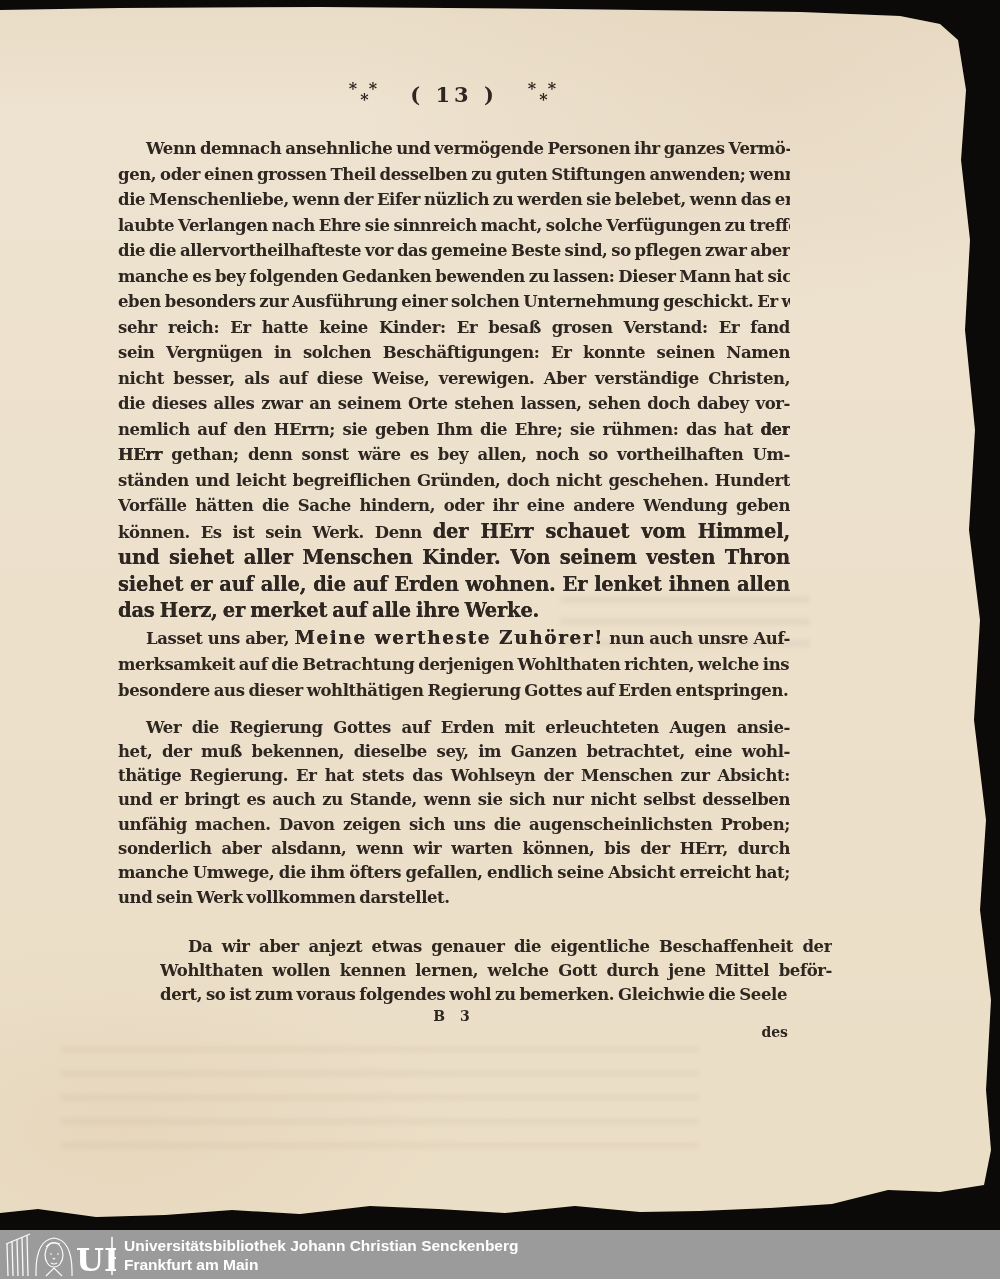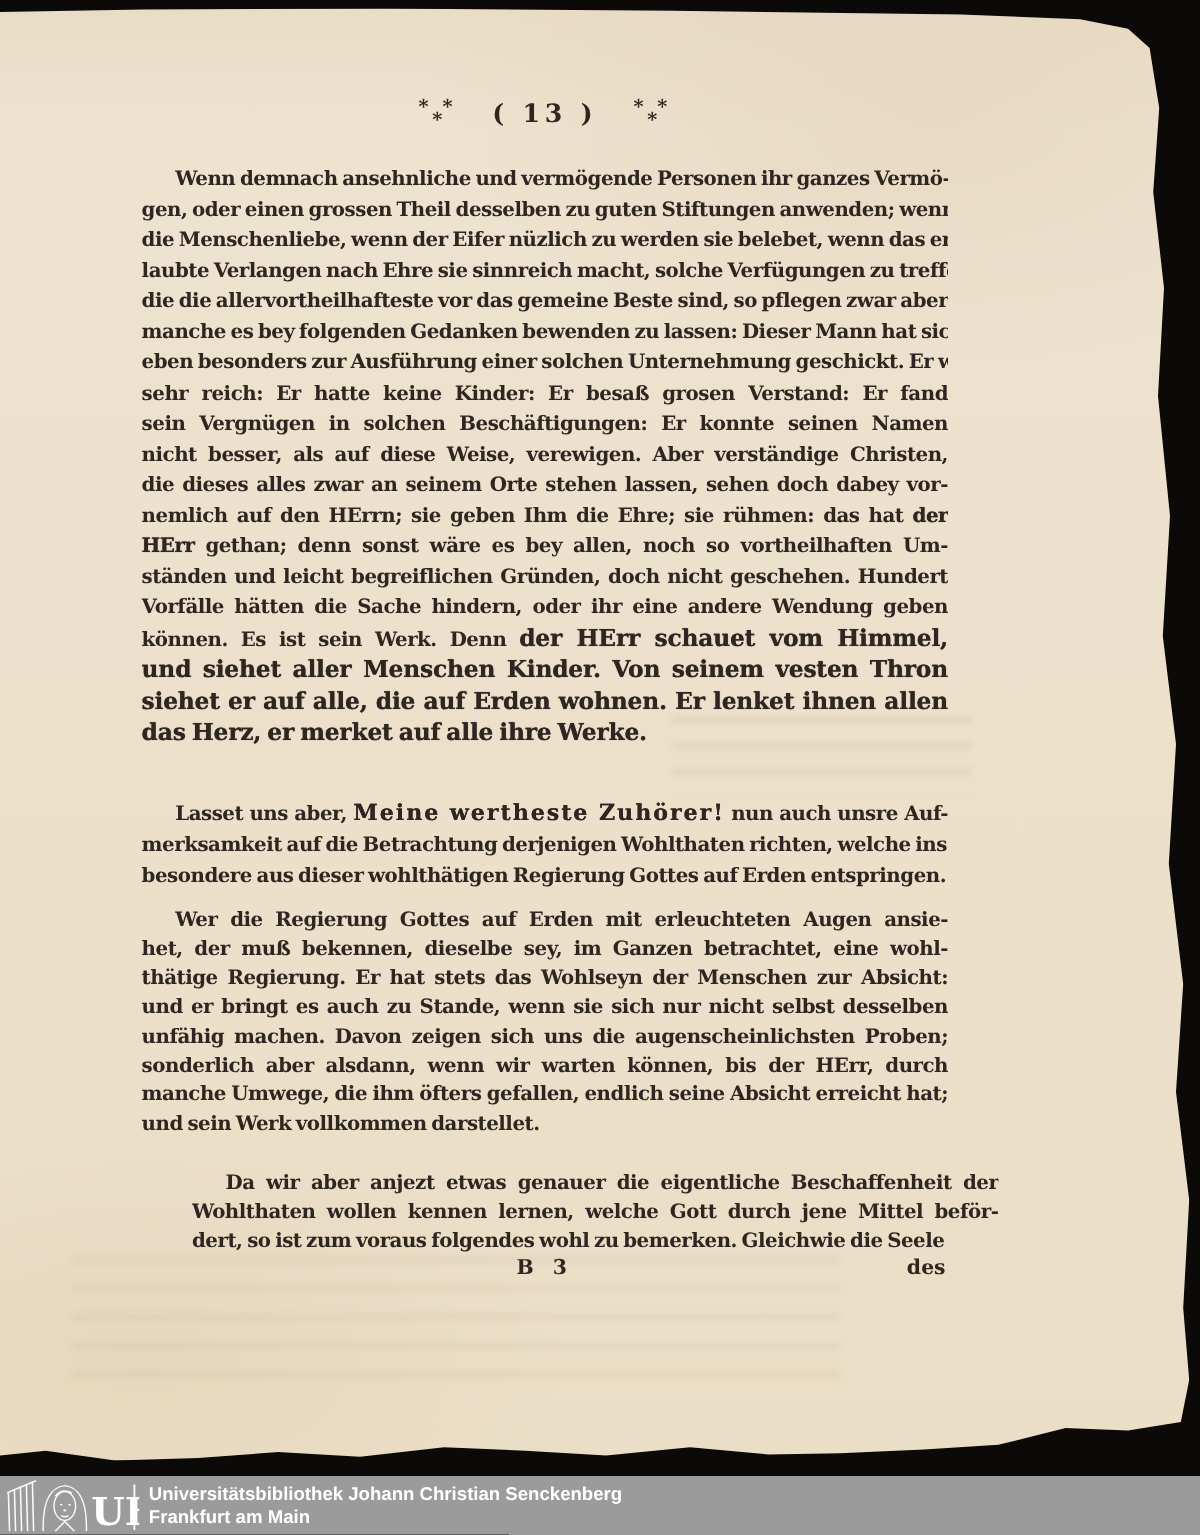--- a/index.html
+++ b/index.html
@@ -35,36 +35,36 @@
   .pagehead{margin-top:84px;height:32px;display:flex;justify-content:center;
             align-items:flex-start;gap:30px;}
   .orn{display:flex;flex-direction:column;align-items:center;line-height:10px;
        font-weight:bold;font-size:16px;}
   .orn .top{letter-spacing:3px;}
   .orn .bot{margin-top:1px;}
   .pnum{font-size:21px;letter-spacing:4px;font-weight:bold;transform:translateY(-2px);}
 
   .para{width:672px;font-weight:bold;}
   .p1{margin-top:20px;font-size:16.5px;line-height:25.5px;}
-  .p2{margin-top:40px;font-size:16.5px;line-height:26px;}
+  .p2{font-size:16.5px;line-height:26px;}
   .p3{margin-top:12px;font-size:16.5px;line-height:24.3px;}
   .p4{margin-top:25px;font-size:16.5px;line-height:24px;margin-left:42px;}
   .line{text-align:justify;text-align-last:justify;letter-spacing:-0.4px;
         word-spacing:-1.5px;overflow:hidden;white-space:nowrap;}
   .line.last{text-align-last:left;}
   .line.ind{text-indent:28px;}
   .sn{}
   .sb{text-shadow:0 0 .6px currentColor;}
   .sq{font-size:19.5px;text-shadow:0 0 .6px currentColor;letter-spacing:-0.2px;}
   .sa{font-size:18.5px;letter-spacing:1.6px;text-shadow:0 0 .5px currentColor;}
 
   .sigrow{position:relative;width:672px;height:26px;margin-top:1px;
-          font-size:17px;font-weight:bold;}
+          font-size:14px;font-weight:bold;}
   .sig{position:absolute;left:0;right:0;text-align:center;letter-spacing:5px;}
-  .catch{position:absolute;right:2px;top:0;}
+  .catch{position:absolute;right:2px;top:16px;}
 
   
   .footerbar{position:absolute;left:0;bottom:0;width:1000px;height:49px;
     background:var(--bar);display:flex;align-items:center;}
   .logo{flex:0 0 auto;margin-left:2px;}
   .bartext{margin-left:8px;color:var(--bartext);
     font-family:"Liberation Sans",sans-serif;font-size:15.5px;line-height:19px;font-weight:bold;}
 </style>
 </head>
 <body>

